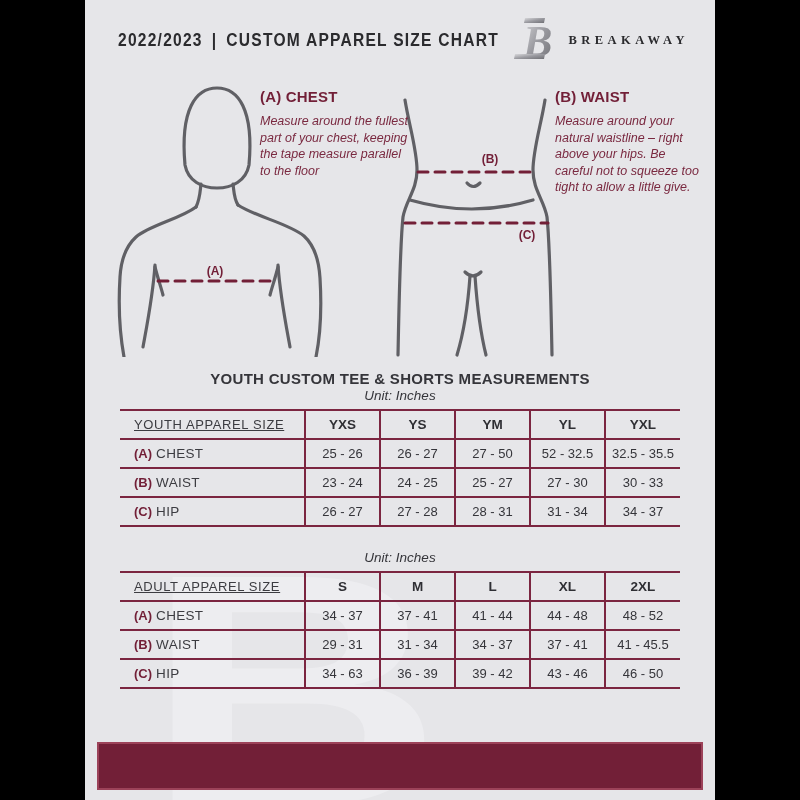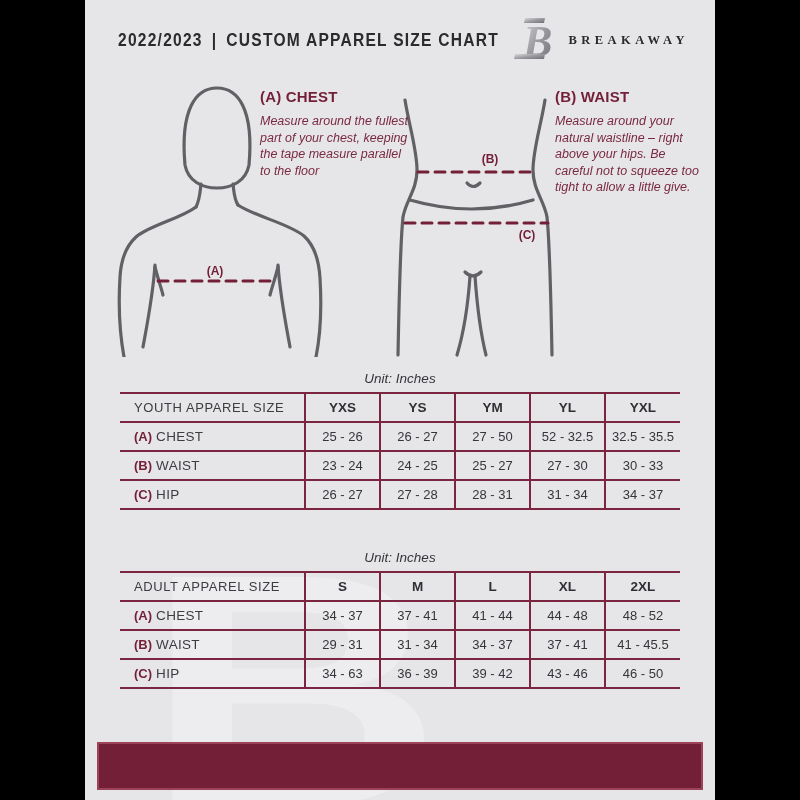--- a/index.html
+++ b/index.html
@@ -29,21 +29,21 @@
   .tbl-title { font-weight:bold; font-size:15px; color:#35353A; letter-spacing:0.3px; }
   .tbl-unit  { font-style:italic; font-size:13.5px; color:#35353A; margin-top:1px; }
   table { border-collapse:collapse; table-layout:fixed; width:560px; margin-top:6px; background:transparent; }
   col.c-label { width:185px; }
   col.c-size  { width:75px; }
   th, td { height:29px; padding:0; font-size:13px; color:#35353A; text-align:center; vertical-align:middle; }
   tr { border-top:2px solid #7B2540; }
   tbody tr:last-child { border-bottom:2px solid #7B2540; }
   th + th, td + td { border-left:2px solid #7B2540; }
   th.label-col, td.label-col { text-align:left; padding-left:14px; }
-  th.label-col { font-weight:normal; letter-spacing:0.6px; color:#3C3C41; font-size:13px; }
+  th.label-col { font-weight:normal; letter-spacing:0.6px; color:#3C3C41; font-size:13px;text-decoration:underline; }
   th.size-col { font-weight:bold; font-size:13.5px; color:#2F2F34; }
   td .prefix { font-weight:bold; color:#721F37; }
   td .row-lbl { color:#3C3C41; font-size:13.5px; letter-spacing:0.3px; }
 
   
   .watermark { position:absolute; left:60px; top:525px; font-size:330px; line-height:1; font-weight:bold;
                color:#EDEDF0; transform:scaleX(1.25); transform-origin:left top; z-index:0; user-select:none; }
   .footer-bar { position:absolute; left:12px; top:742px; width:606px; height:48px;
                 background:#721F37; border:2px solid #9C4259; z-index:2; }
 </style>
@@ -109,20 +109,21 @@
     <p>Measure around the fullest part of your chest, keeping the tape measure parallel to the floor</p>
   </div>
 
   <div class="guide-block" style="left:470px; top:88px; width:150px;">
     <h3>(B) WAIST</h3>
     <p>Measure around your natural waistline – right above your hips. Be careful not to squeeze too tight to allow a little give.</p>
   </div>
 
 
   <div class="tbl-section" style="top:370px;">
+    <div class="tbl-title">YOUTH CUSTOM TEE &amp; SHORTS MEASUREMENTS</div>
     <div class="tbl-unit">Unit: Inches</div>
     <table>
       <colgroup>
           <col class="c-label">
           <col class="c-size">
           <col class="c-size">
           <col class="c-size">
           <col class="c-size">
           <col class="c-size">
         </colgroup>

